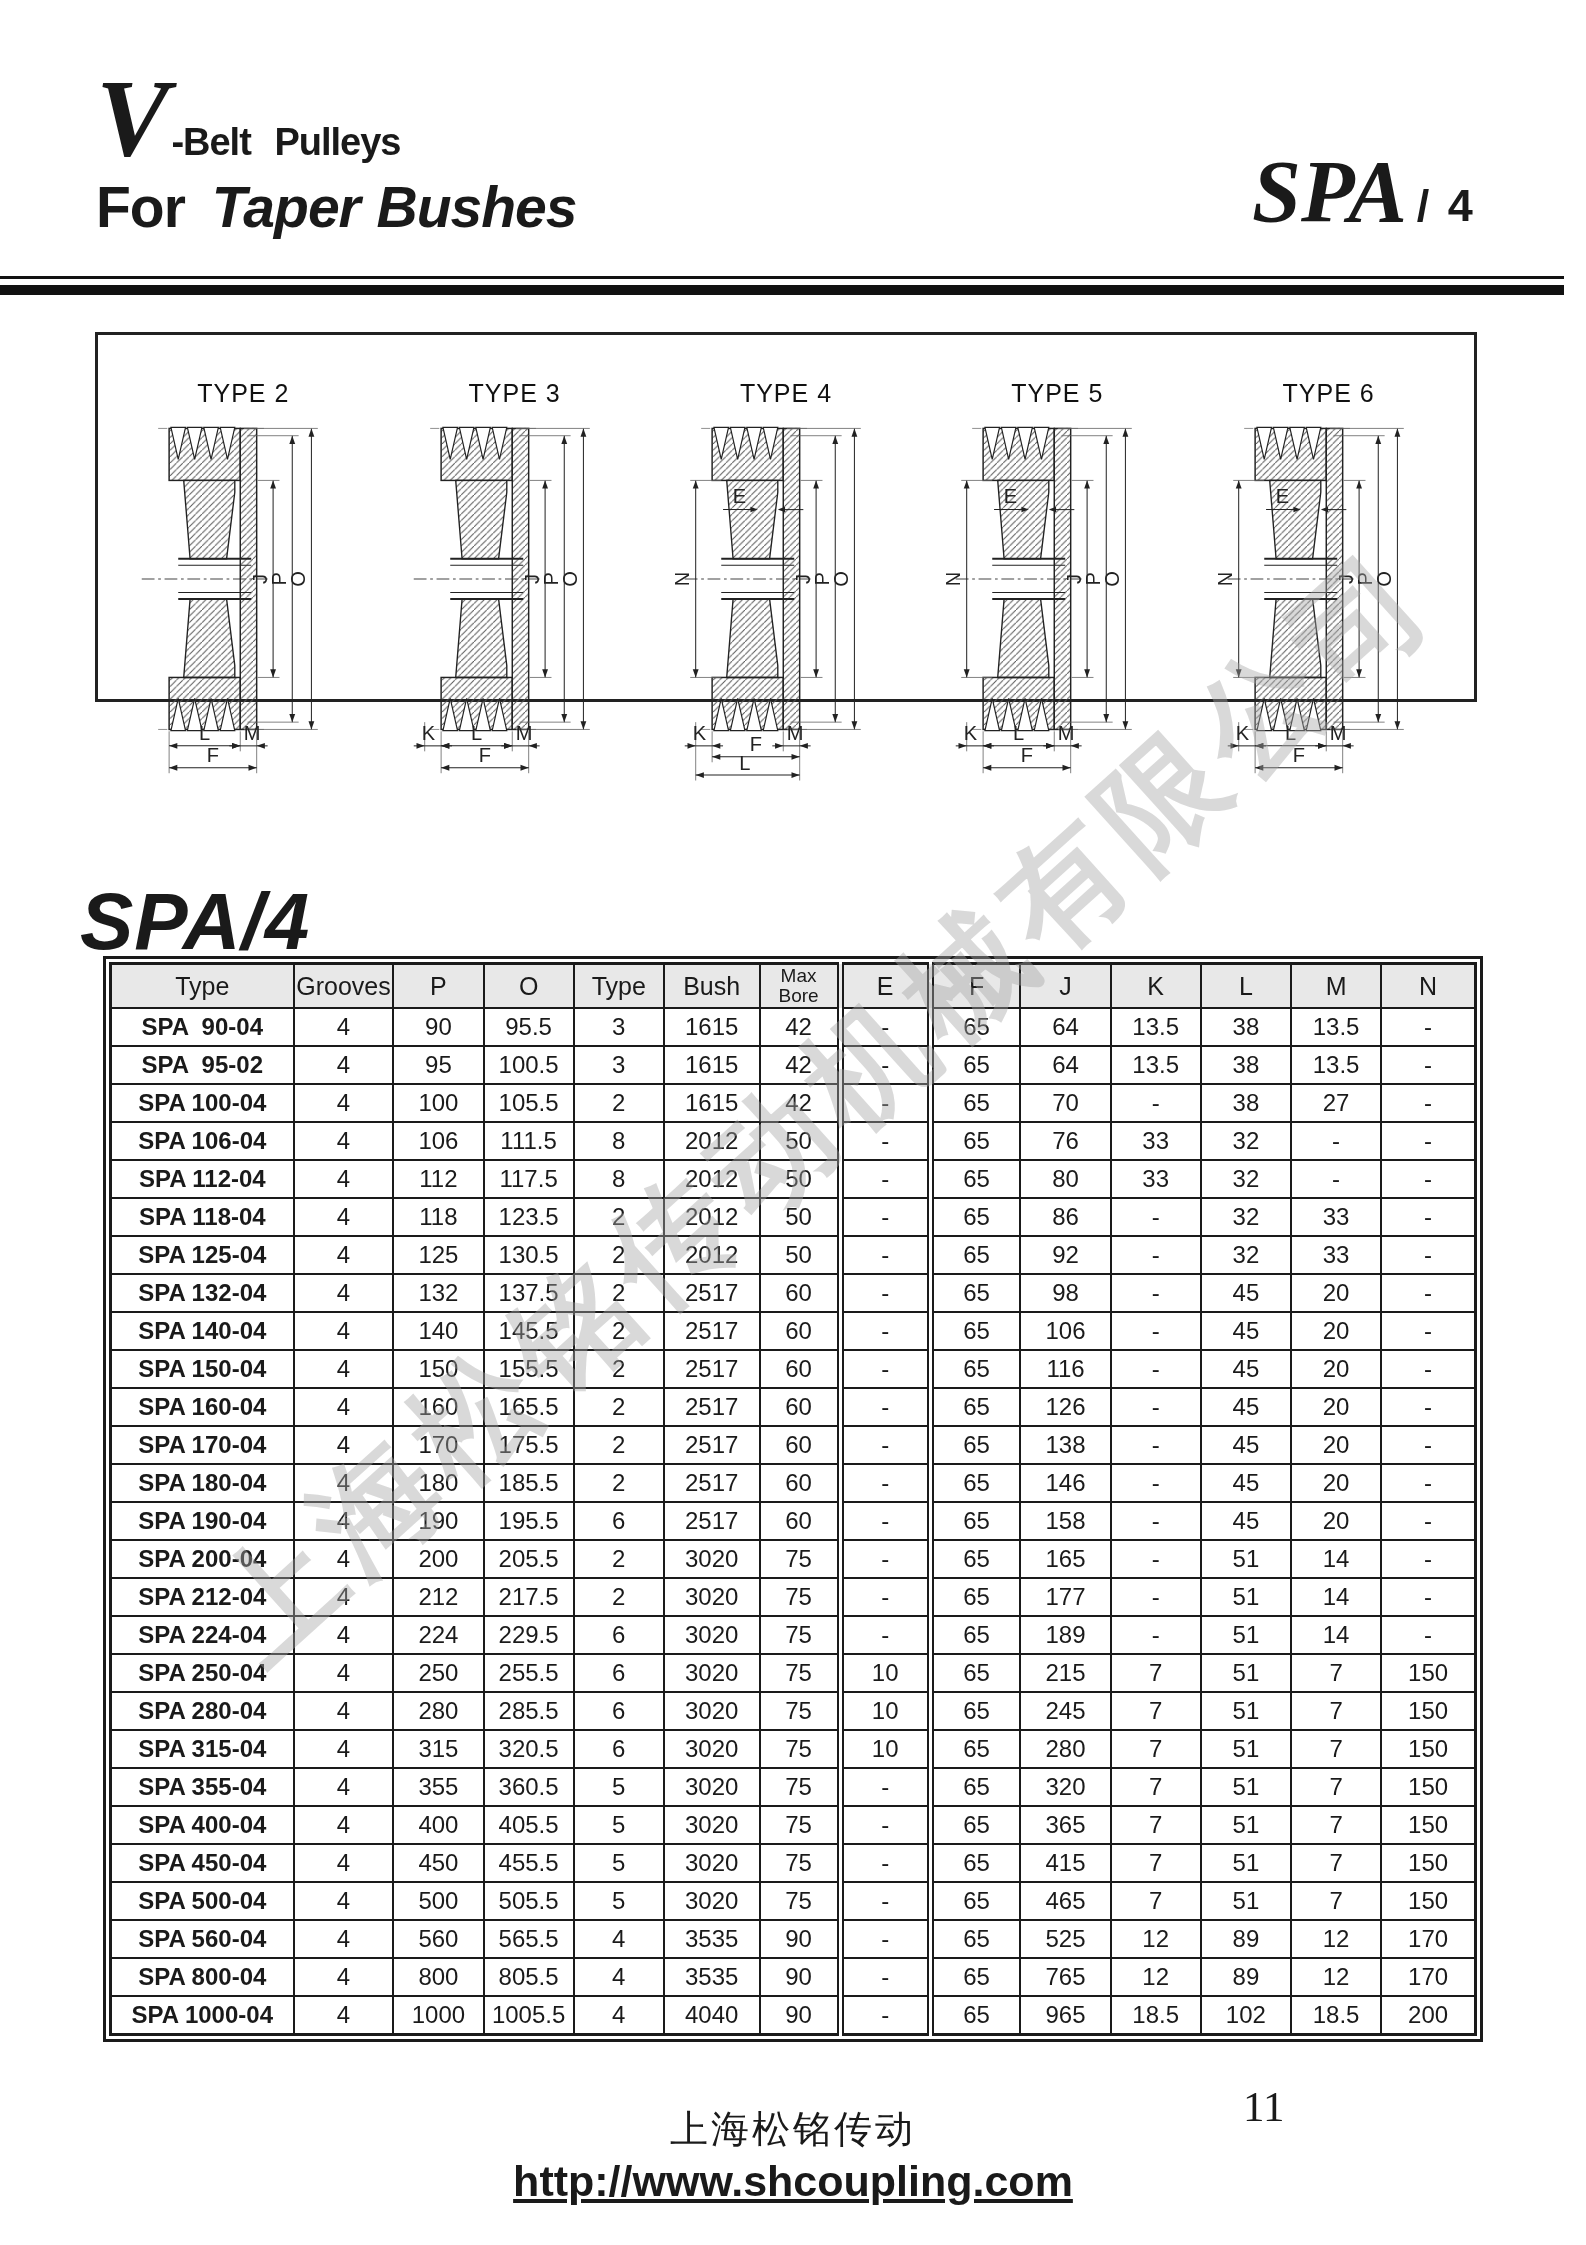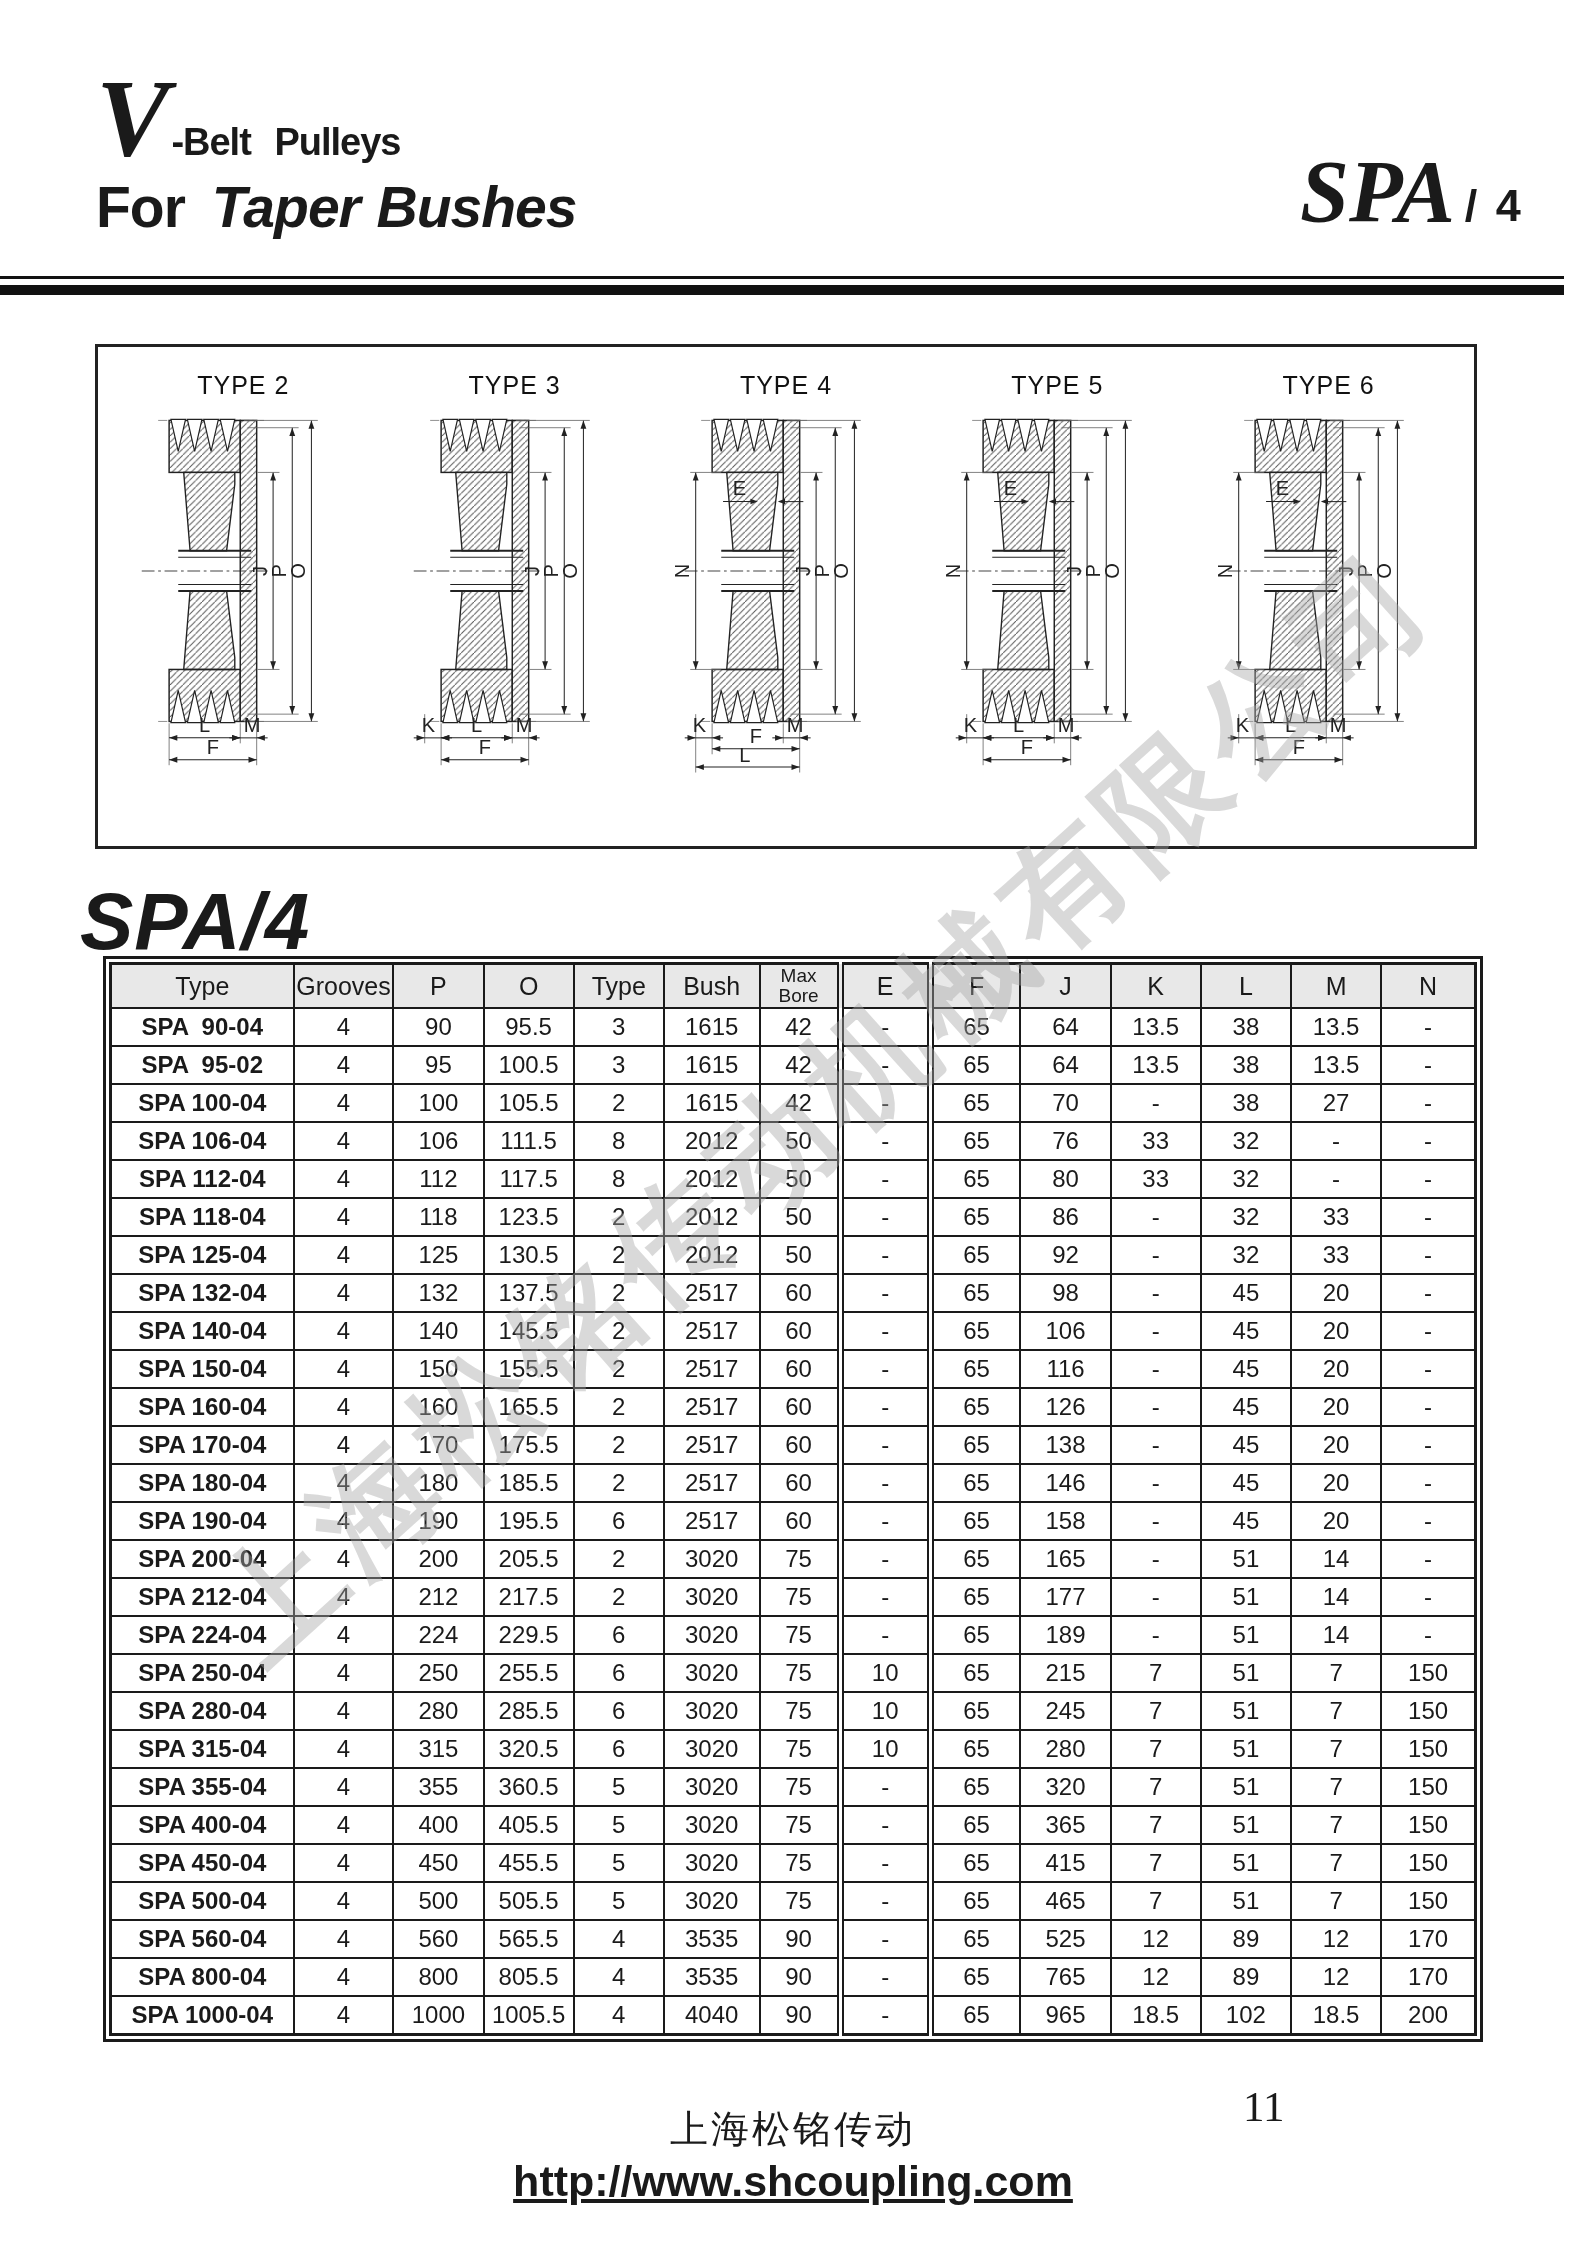--- a/index.html
+++ b/index.html
@@ -8,29 +8,29 @@
     font-family:"Liberation Sans", sans-serif;color:#1a1a1a;overflow:hidden;
   }
   
   .title-block{position:absolute;left:96px;top:72px;}
   .title-line1{display:flex;align-items:baseline;}
   .title-v{font-family:"Liberation Serif",serif;font-style:italic;font-weight:bold;font-size:110px;line-height:.85;}
   .title-rest{font-size:38px;font-weight:bold;margin-left:2px;word-spacing:14px;letter-spacing:-1px;}
   .title-line2{font-size:57px;font-weight:bold;margin-top:8px;letter-spacing:-1px;}
   .title-line2 .it{font-style:italic;margin-left:12px;word-spacing:2px;}
   .series{position:absolute;left:1252px;top:148px;display:flex;align-items:baseline;}
-  .series-code{font-family:"Liberation Serif",serif;font-style:italic;font-weight:bold;font-size:88px;line-height:1;margin-left:48px;}
+  .series-code{font-family:"Liberation Serif",serif;font-style:italic;font-weight:bold;font-size:88px;line-height:1;}
   .series-suffix{font-size:45px;font-weight:bold;margin-left:10px;letter-spacing:3px;}
   .rule-thin{position:absolute;left:0;top:276px;width:1564px;height:3px;background:#111;}
   .rule-thick{position:absolute;left:0;top:285px;width:1564px;height:10px;background:#111;}
   
   .diagram-box{
-    position:absolute;left:95px;top:344px;width:1382px;height:505px;
+    position:absolute;left:95px;top:332px;width:1382px;height:370px;
     border:3px solid #222;box-sizing:border-box;background:#fff;
-    display:flex;justify-content:space-evenly;align-items:flex-start;padding-top:24px;
+    display:flex;justify-content:space-evenly;align-items:flex-start;padding-top:44px;
   }
   .pulley-fig{text-align:center;width:252px;}
   .type-label{font-size:25px;letter-spacing:1px;color:#111;margin-bottom:4px;}
   
   .section-title{position:absolute;left:80px;top:876px;font-size:80px;font-weight:bold;font-style:italic;letter-spacing:1px;}
   
   .table-wrap{position:absolute;left:103px;top:956px;width:1380px;border:3px solid #1a1a1a;padding:3px;box-sizing:border-box;background:#fff;}
   table{width:100%;border-collapse:collapse;table-layout:fixed;border:3px solid #1a1a1a;}
   th{background:#e8e8e8;font-weight:normal;font-size:25px;height:42px;border:2.5px solid #1a1a1a;padding:0;margin-top:38px;}
   th.maxbore{font-size:19px;line-height:1.05;}

